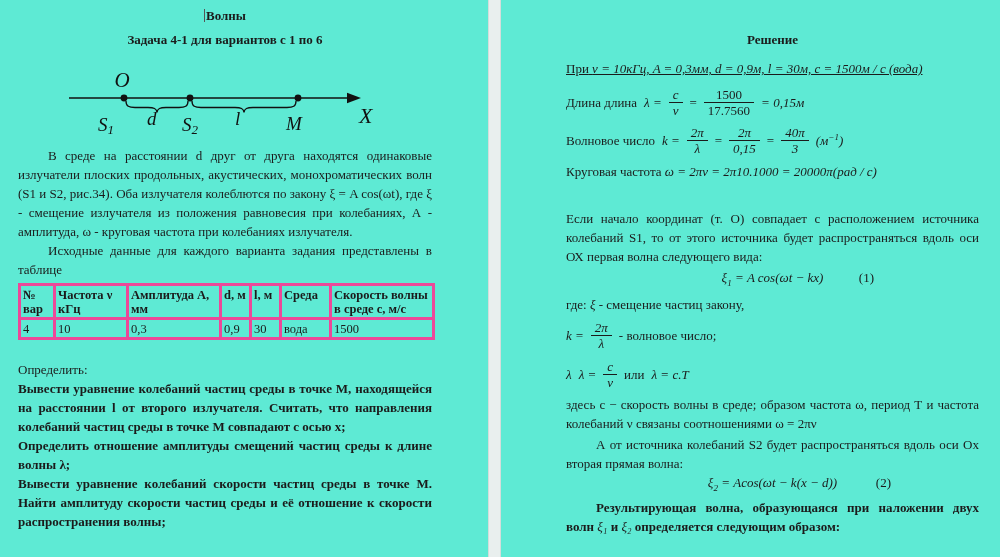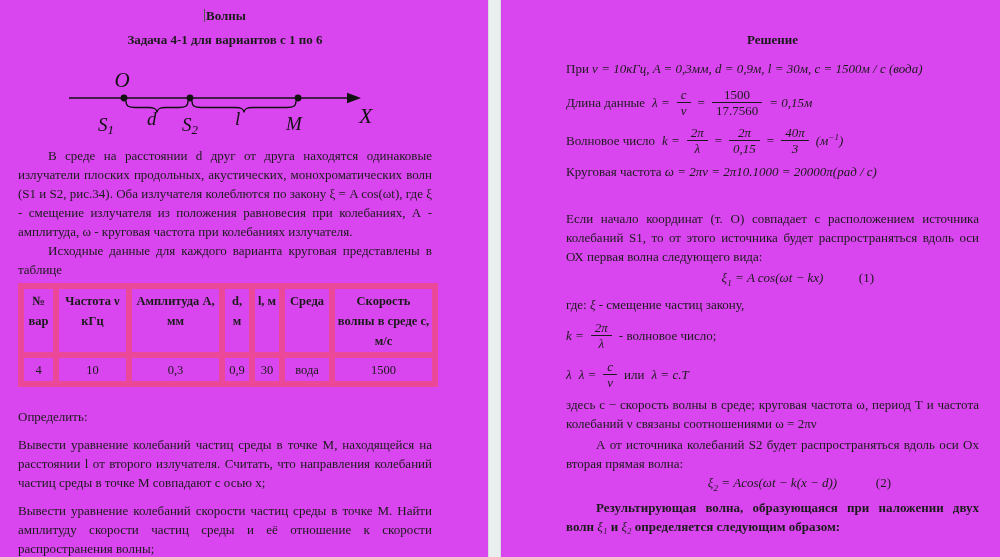--- a/index.html
+++ b/index.html
@@ -1,43 +1,43 @@
 <!DOCTYPE html>
 <html><head>
 <meta charset="utf-8">
 <style>
   html,body{margin:0;padding:0;}
   body{
     width:1000px;height:557px;background:#ffffff;overflow:hidden;
     font-family:"Liberation Serif","DejaVu Serif",serif;
     font-size:13px;color:#1b1b1b;position:relative;
   }
-  .page{position:absolute;top:0;background:#d946ef;box-sizing:border-box;height:557px;}
+  .page{position:absolute;top:0;background:#5eead4;box-sizing:border-box;height:557px;}
   .page-left{left:0;width:488px;padding:8px 56px 0 18px;}
   .page-right{left:501px;width:499px;padding:0 21px 0 65px;}
   .page-gap{
     position:absolute;left:488px;top:0;width:13px;height:557px;box-sizing:border-box;
     background:#e9efee;border-left:1px solid #d5dddb;border-right:1px solid #d5dddb;
   }
   .m{font-style:italic;}
   p{margin:0;text-align:justify;line-height:19px;}
   .ind{text-indent:30px;}
   .title-line{text-align:center;font-weight:bold;line-height:15px;}
   .caret{display:inline-block;width:1px;height:13px;background:#555;vertical-align:-2px;margin-right:1px;}
   .subtitle{margin-top:9px;text-align:center;font-weight:bold;line-height:16px;}
   .diagram{display:block;margin:12px 0 0 25px;}
   .intro1{margin-top:8px;}
   table{border-collapse:collapse;margin-top:4px;width:414px;font-size:12.5px;table-layout:fixed;}
-  th,td{border:6px solid #ec4899;text-align:center;vertical-align:top;padding:2px 2px 1px 2px;line-height:20px;}
+  th,td{border:3px solid #ec4899;text-align:left;vertical-align:top;padding:2px 2px 1px 2px;line-height:14px;}
   th{font-weight:bold;}
   .need{margin-top:20px;}
-  .task{margin-top:9px;}
+  .task{font-weight:bold;}
   .heading{margin-top:32px;text-align:center;font-weight:bold;line-height:16px;}
   .rline{line-height:19px;}
-  .mt11{margin-top:11px;} .mt9{margin-top:9px;} .mt8{margin-top:8px;} .mt7{margin-top:7px;}
+  .mt11{margin-top:11px;text-decoration:underline;} .mt9{margin-top:9px;} .mt8{margin-top:8px;} .mt7{margin-top:7px;}
   .mt6{margin-top:6px;} .mt5{margin-top:5px;} .mt2{margin-top:2px;} .mt28{margin-top:28px;}
   .flexline{display:flex;align-items:center;gap:7px;line-height:17px;}
   .frac{display:inline-block;text-align:center;vertical-align:middle;line-height:15px;}
   .frac .num{display:block;border-bottom:1px solid #1b1b1b;padding:0 4px;}
   .frac .den{display:block;padding:0 4px;}
   sub{font-size:9px;line-height:0;}
   sup{font-size:9px;line-height:0;}
   .eqline{position:relative;text-align:center;line-height:19px;}
   .eqnum{position:absolute;top:0;font-style:normal;}
   .final{margin-top:6px;font-weight:bold;}
@@ -62,21 +62,21 @@
     <path d="M 149 41 C 149 46.5 152 47.5 158 47.5 L 192 47.5 C 198 47.5 200.5 48.5 201 52.5 C 201.5 48.5 204 47.5 210 47.5 L 244 47.5 C 250 47.5 253 46.5 253 41" fill="none" stroke="#111" stroke-width="1.3"></path>
     <text x="55" y="71" font-size="19" font-style="italic" fill="#111"><tspan>S</tspan><tspan dy="3" font-size="13">1</tspan></text>
     <text x="104" y="65" font-size="19" font-style="italic" fill="#111">d</text>
     <text x="139" y="71" font-size="19" font-style="italic" fill="#111"><tspan>S</tspan><tspan dy="3" font-size="13">2</tspan></text>
     <text x="192" y="65" font-size="19" font-style="italic" fill="#111">l</text>
     <text x="243" y="70" font-size="19" font-style="italic" fill="#111">M</text>
     <text x="316" y="63" font-size="22" font-style="italic" fill="#111">X</text>
   </svg>
 
   <p class="ind intro1">В среде на расстоянии d друг от друга находятся одинаковые излучатели плоских продольных, акустических, монохроматических волн (S1 и S2, рис.34). Оба излучателя колеблются по закону ξ = A cos(ωt), где ξ - смещение излучателя из положения равновесия при колебаниях, А - амплитуда, ω - круговая частота при колебаниях излучателя.</p>
-  <p class="ind">Исходные данные для каждого варианта круговая представлены в таблице</p>
+  <p class="ind">Исходные данные для каждого варианта задания представлены в таблице</p>
 
   <table>
     <colgroup>
       <col style="width:35px">
         <col style="width:73px">
         <col style="width:93px">
       <col style="width:30px">
         <col style="width:30px">
         <col style="width:50px">
         <col style="width:103px">
@@ -100,33 +100,34 @@
         <td>0,9</td>
         <td>30</td>
         <td>вода</td>
         <td>1500</td>
       </tr>
     </tbody>
   </table>
 
   <p class="need">Определить:</p>
   <p class="task">Вывести уравнение колебаний частиц среды в точке М, находящейся на расстоянии l от второго излучателя. Считать, что направления колебаний частиц среды в точке М совпадают с осью х;</p>
+  <p class="task">Определить отношение амплитуды смещений частиц среды к длине волны λ;</p>
   <p class="task">Вывести уравнение колебаний скорости частиц среды в точке М. Найти амплитуду скорости частиц среды и её отношение к скорости распространения волны;</p>
 
 </div>
 
 <div class="page-gap"></div>
 
 <div class="page page-right">
   <div class="heading">Решение</div>
 
   <div class="rline mt11"><span>При</span> <span class="m">ν = 10кГц, A = 0,3мм, d = 0,9м, l = 30м, c = 1500м / с (вода)</span></div>
 
   <div class="flexline mt9">
-    <span>Длина данные</span>
+    <span>Длина длина</span>
     <span class="m">λ =</span>
     <span class="frac m">
         <span class="num">c</span>
         <span class="den">ν</span>
       </span>
     <span>=</span>
     <span class="frac">
         <span class="num">1500</span>
         <span class="den">17.7560</span>
       </span>
@@ -177,21 +178,21 @@
     <span class="m">λ</span>
     <span class="m">λ =</span>
     <span class="frac m">
         <span class="num">c</span>
         <span class="den">ν</span>
       </span>
     <span>или</span>
     <span class="m">λ = c.T</span>
   </div>
 
-  <p class="mt5">здесь с − скорость волны в среде; круговая частота ω, период Т и частота колебаний ν связаны соотношениями ω = 2πν</p>
+  <p class="mt5">здесь с − скорость волны в среде; образом частота ω, период Т и частота колебаний ν связаны соотношениями ω = 2πν</p>
   <p class="ind mt2">А от источника колебаний S2 будет распространяться вдоль оси Ох вторая прямая волна:</p>
 
   <div class="eqline">
     <span class="m"><span>ξ</span><sub>2</sub> <span>= Acos(ωt − k(x − d))</span></span>
     <span class="eqnum" style="right:88px;">(2)</span>
   </div>
 
   <p class="ind final"><span>Результирующая волна, образующаяся при наложении двух волн</span> <span class="m">ξ₁</span> <span>и</span> <span class="m">ξ₂</span> <span>определяется следующим образом:</span></p>
 </div>
 

